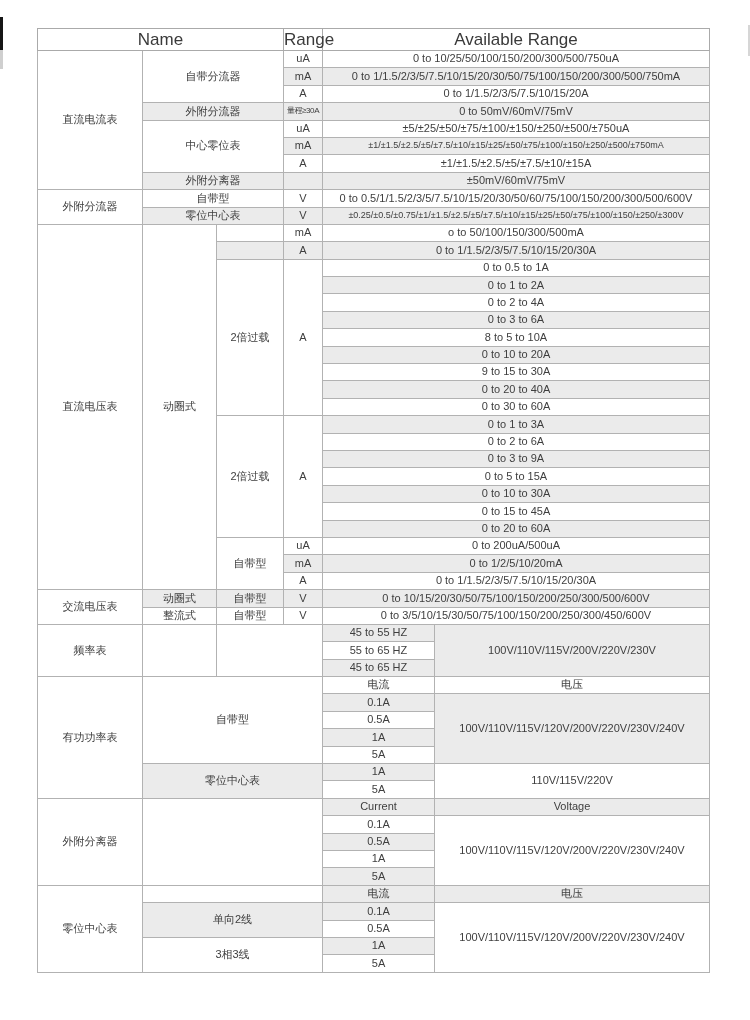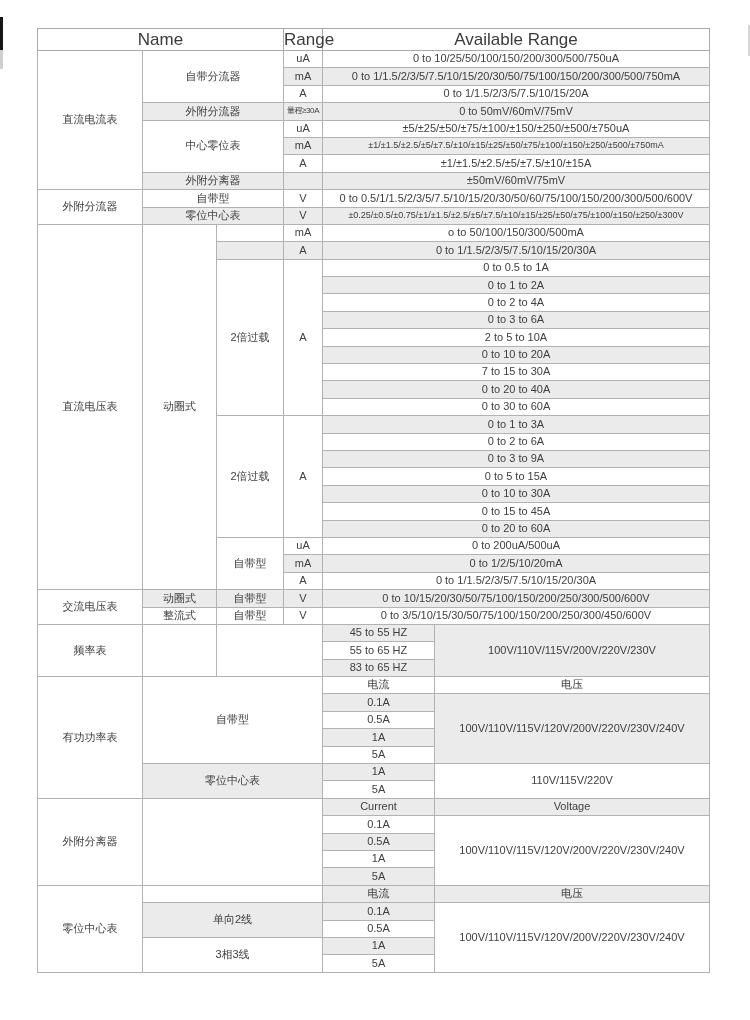--- a/index.html
+++ b/index.html
@@ -125,27 +125,27 @@
         <tr>
           <td colspan="2" class="sh">0 to 1 to 2A</td>
         </tr>
         <tr>
           <td colspan="2">0 to 2 to 4A</td>
         </tr>
         <tr>
           <td colspan="2" class="sh">0 to 3 to 6A</td>
         </tr>
         <tr>
-          <td colspan="2">2 to 5 to 10A</td>
+          <td colspan="2">8 to 5 to 10A</td>
         </tr>
         <tr>
           <td colspan="2" class="sh">0 to 10 to 20A</td>
         </tr>
         <tr>
-          <td colspan="2">7 to 15 to 30A</td>
+          <td colspan="2">9 to 15 to 30A</td>
         </tr>
         <tr>
           <td colspan="2" class="sh">0 to 20 to 40A</td>
         </tr>
         <tr>
           <td colspan="2">0 to 30 to 60A</td>
         </tr>
         <tr>
           <td rowspan="7">2倍过载</td>
           <td rowspan="7">A</td>
@@ -199,21 +199,21 @@
           <td rowspan="3">频率表</td>
           <td rowspan="3"></td>
           <td colspan="2" rowspan="3"></td>
           <td class="sh">45 to 55 HZ</td>
           <td rowspan="3" class="sh">100V/110V/115V/200V/220V/230V</td>
         </tr>
         <tr>
           <td>55 to 65 HZ</td>
         </tr>
         <tr>
-          <td class="sh">83 to 65 HZ</td>
+          <td class="sh">45 to 65 HZ</td>
         </tr>
         <tr>
           <td rowspan="7">有功功率表</td>
           <td colspan="3" rowspan="5">自带型</td>
           <td>电流</td>
           <td>电压</td>
         </tr>
         <tr>
           <td class="sh">0.1A</td>
           <td rowspan="4" class="sh">100V/110V/115V/120V/200V/220V/230V/240V</td>

